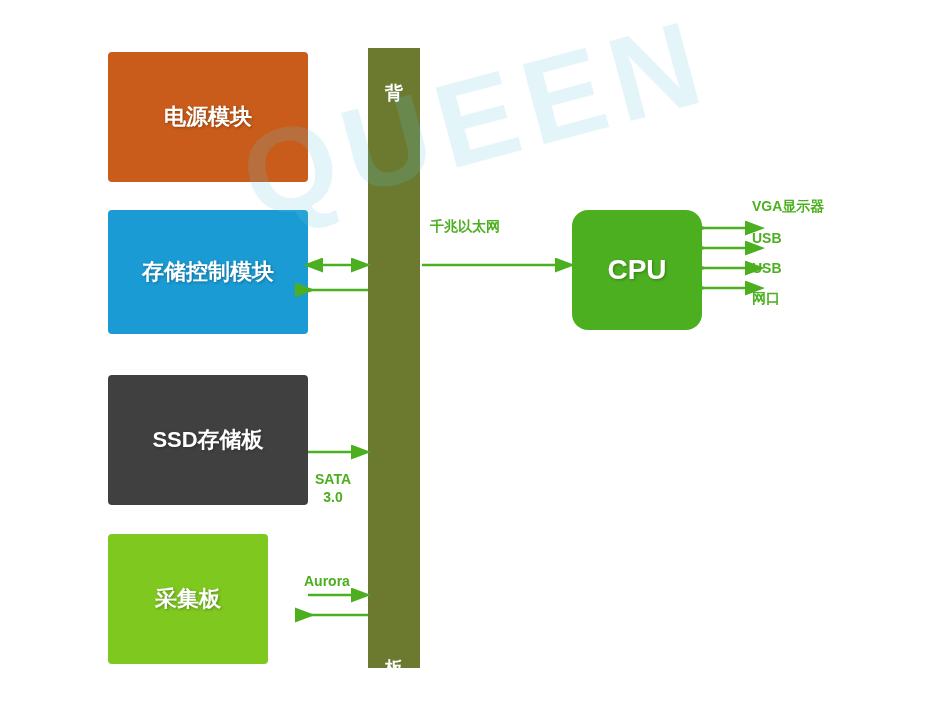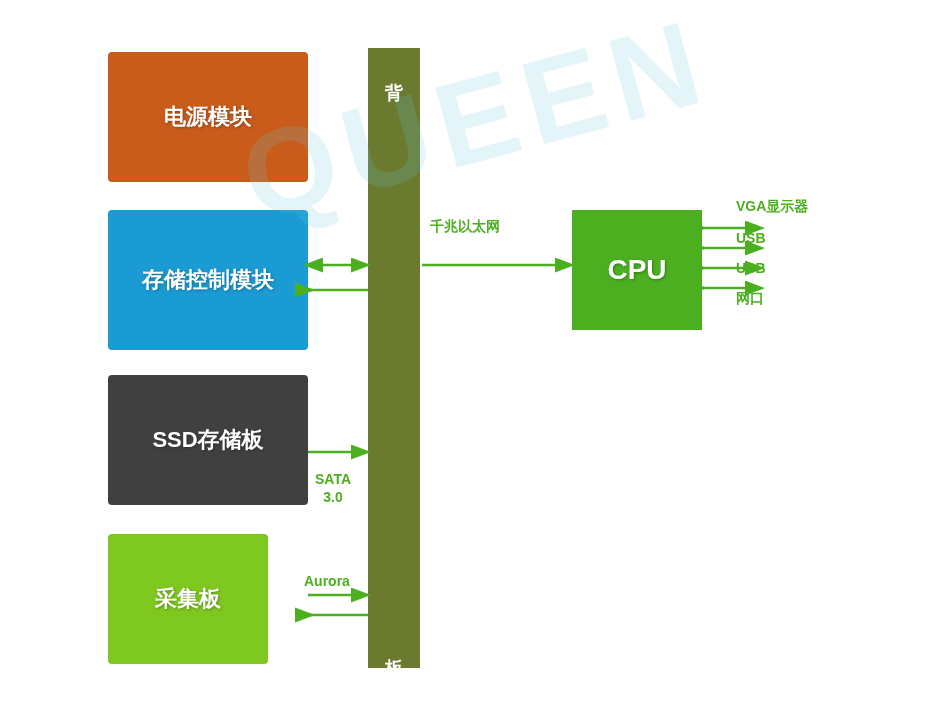--- a/index.html
+++ b/index.html
@@ -95,21 +95,21 @@
       width: 200px;
       height: 130px;
       background: #c95c1a;
       align-items: center;
     }
 
     .module-storage-ctrl {
       left: 108px;
       top: 210px;
       width: 200px;
-      height: 140px;
+      height: 124px;
       background: #1a9bd4;
     }
 
     .module-ssd {
       left: 108px;
       top: 375px;
       width: 200px;
       height: 130px;
       background: #404040;
     }
@@ -123,21 +123,21 @@
     }
 
     
     .cpu-block {
       position: absolute;
       left: 572px;
       top: 210px;
       width: 130px;
       height: 120px;
       background: #4caf20;
-      border-radius: 0;
+      border-radius: 16px;
       display: flex;
       align-items: center;
       justify-content: center;
       font-size: 28px;
       font-weight: bold;
       color: #ffffff;
       text-shadow: 1px 1px 3px rgba(0,0,0,0.3);
     }
 
     
@@ -171,21 +171,21 @@
     }
 
     .label-aurora {
       left: 315px;
       top: 553px;
     }
 
     
     .right-labels {
       position: absolute;
-      left: 736px;
+      left: 752px;
       top: 198px;
       display: flex;
       flex-direction: column;
       gap: 14px;
     }
     .right-label-item {
       display: flex;
       align-items: center;
       gap: 8px;
       font-size: 14px;

